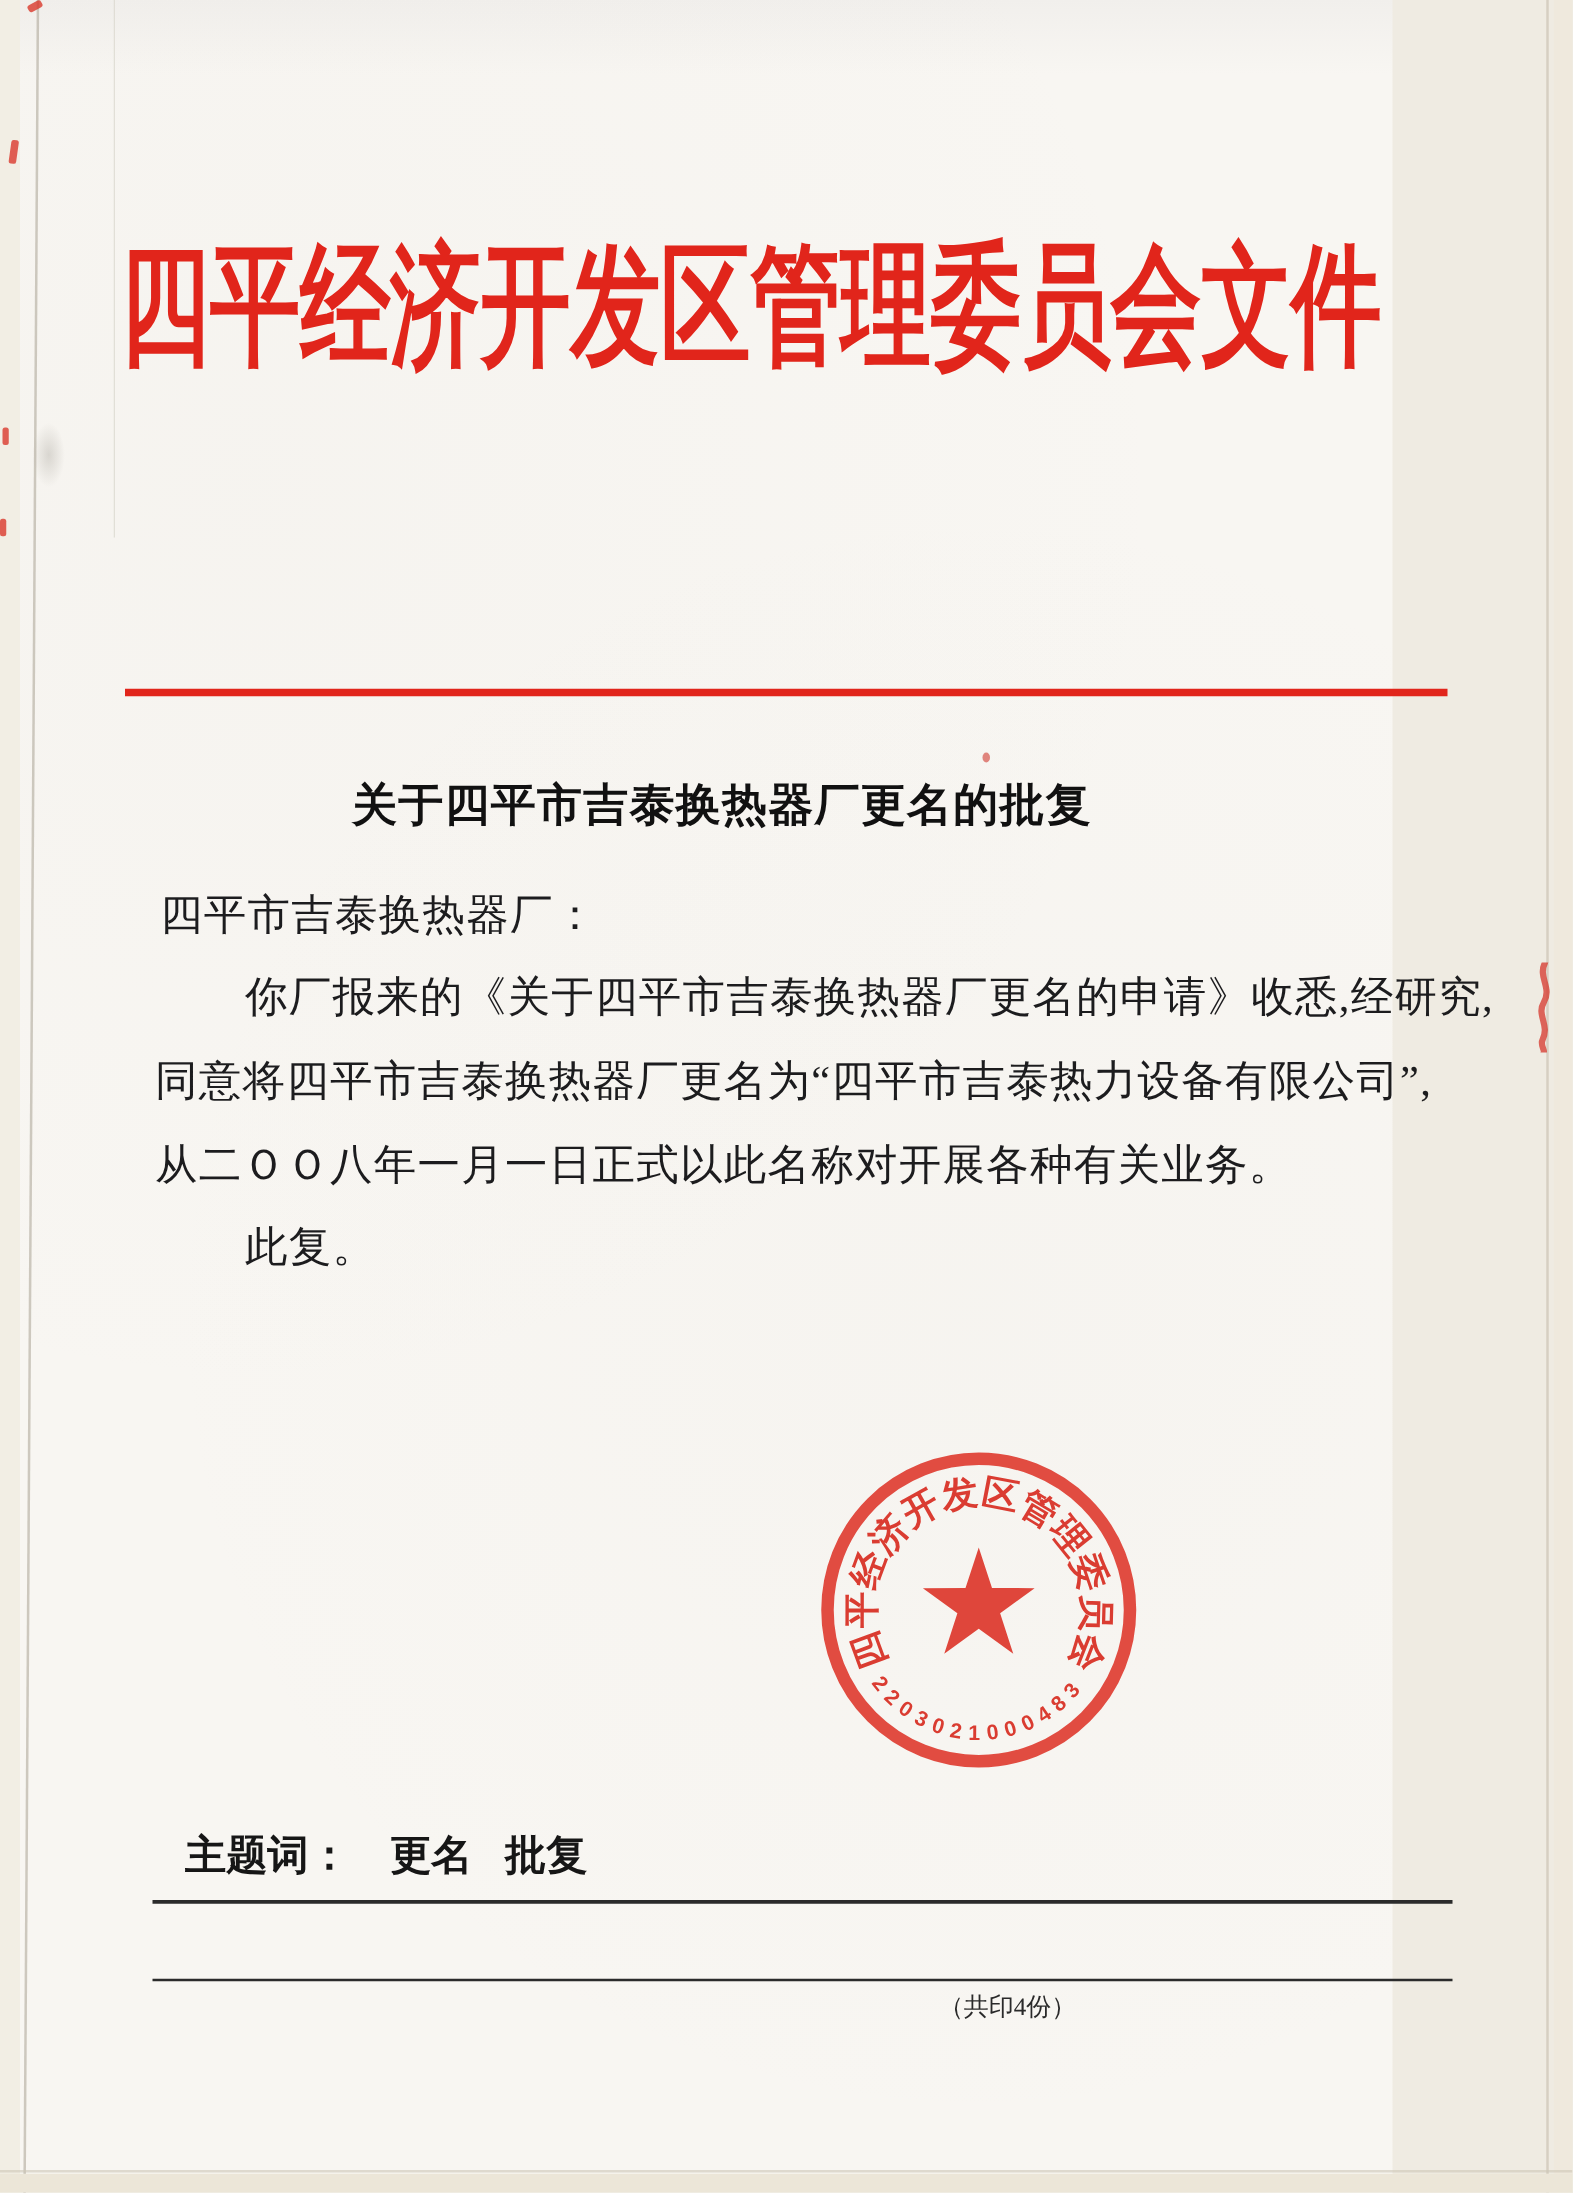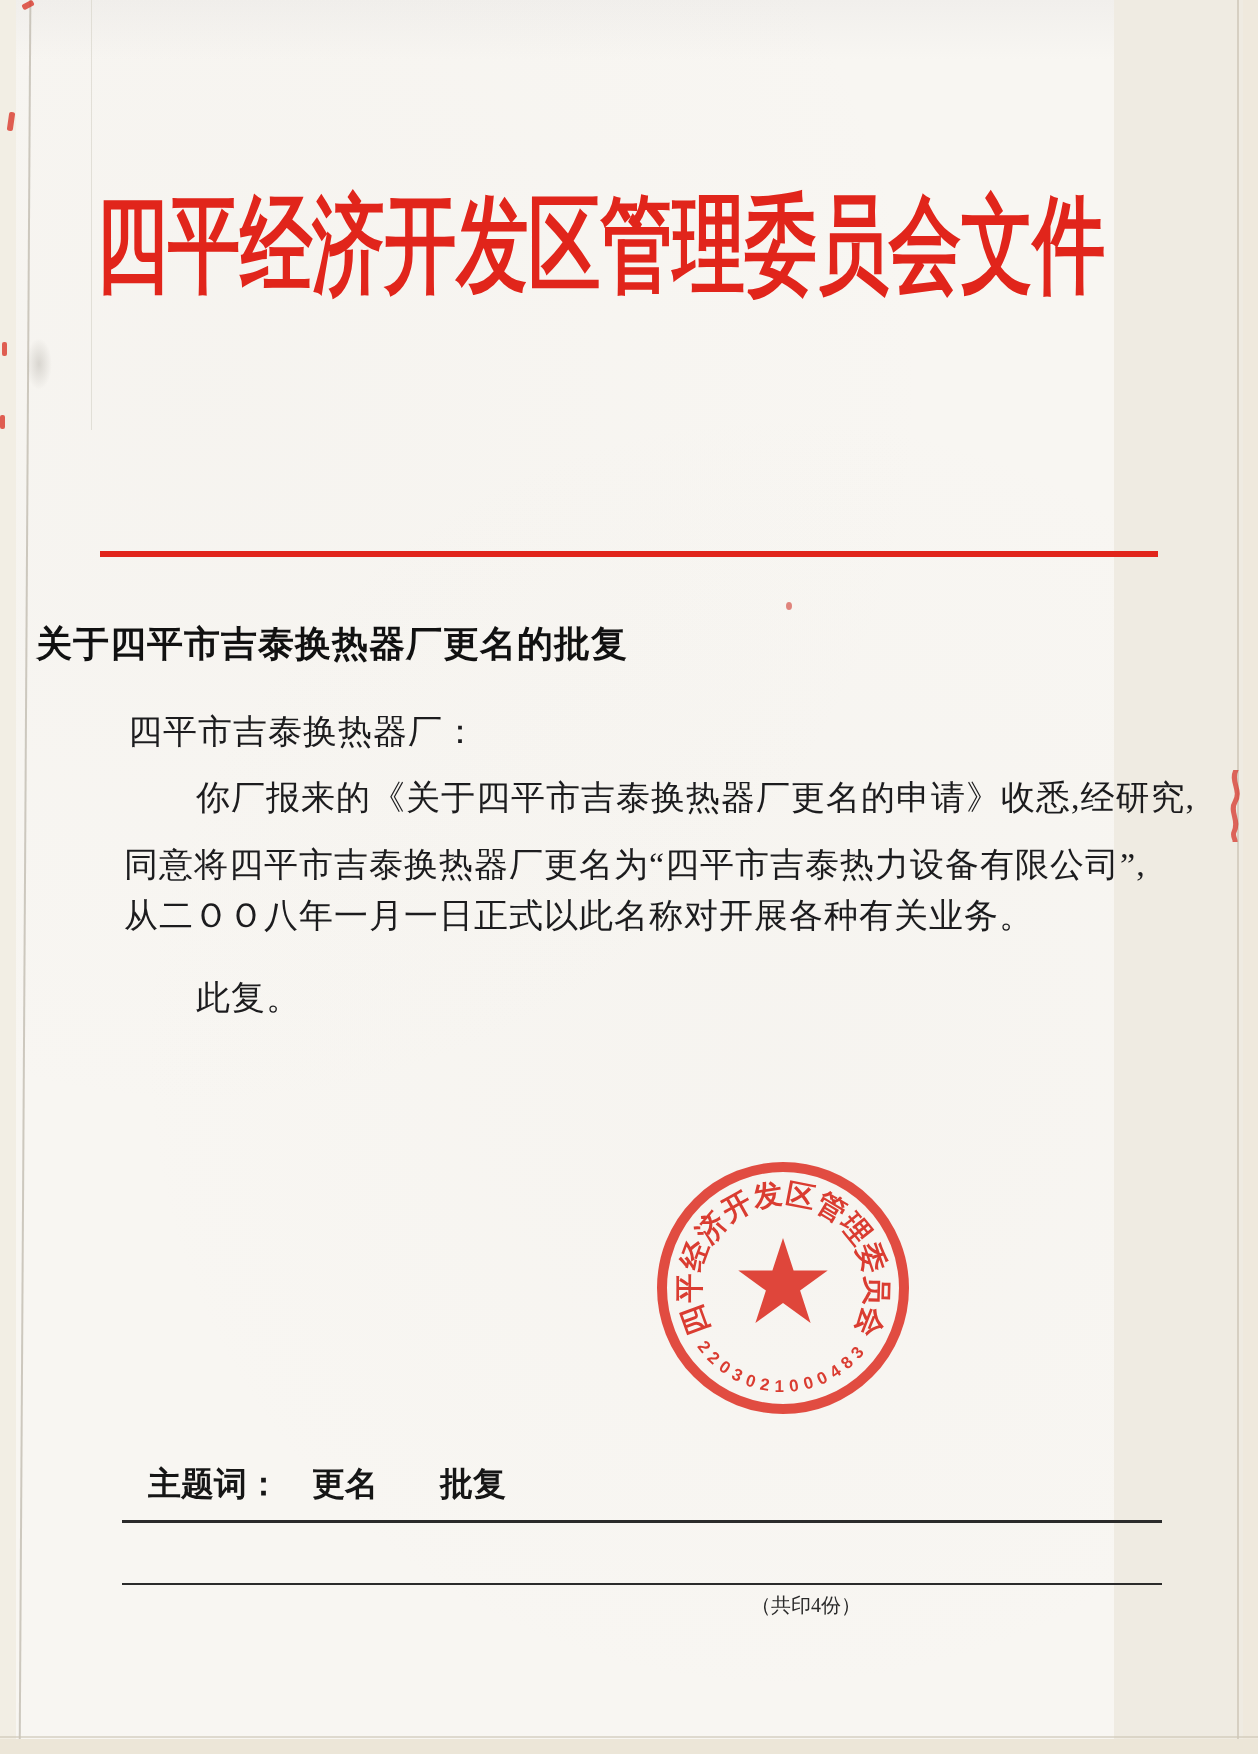--- a/index.html
+++ b/index.html
@@ -39,44 +39,43 @@
   .header-title{
     position:absolute;left:96px;top:172px;white-space:nowrap;
     font-size:106px;font-weight:bold;line-height:1.4;color:#e1251b;
     transform:scaleX(.68);transform-origin:0 0;
     font-family:"Liberation Serif","DejaVu Serif",serif;
   }
   .doc-number{position:absolute;left:430px;top:450px;font-size:31px;letter-spacing:2px;color:#2a2a2c;}
   .red-rule{position:absolute;left:100px;top:551px;width:1058px;height:6px;background:#e1251b;}
 
   .doc-title{
-    position:absolute;left:0;top:620px;width:1155px;
+    position:absolute;left:0;top:620px;width:1155px;text-align:center;
     font-size:36px;font-weight:bold;letter-spacing:1px;color:#111;
     font-family:"Liberation Sans","DejaVu Sans",sans-serif;
-    padding-left:36px;
   }
 
   .body-text{position:absolute;left:0;top:701px;width:1258px;font-size:34px;color:#1c1c1e;}
   .body-line{position:absolute;white-space:nowrap;letter-spacing:1px;}
   .bl1{left:128px;top:8px;}
   .bl2{left:196px;top:74px;}
   .bl3{left:124px;top:141px;}
-  .bl4{left:124px;top:192px;text-align:right;}
+  .bl4{left:124px;top:208px;text-align:right;}
   .bl5{left:196px;top:274px;}
 
   .signature-date{
     position:absolute;left:597px;top:1298px;font-size:40px;color:#232325;
     letter-spacing:1px;z-index:3;white-space:nowrap;
   }
   .seal{position:absolute;left:653px;top:1158px;width:260px;height:260px;z-index:2;}
 
   .keywords{position:absolute;left:148px;top:1462px;font-size:33px;font-weight:bold;
     font-family:"Liberation Sans","DejaVu Sans",sans-serif;color:#161616;display:flex;}
   .kw-label{margin-right:32px;}
-  .kw1{margin-right:62px;}
+  .kw1{margin-right:26px;}
 
   .footer-rule-1{position:absolute;left:122px;top:1520px;width:1040px;height:3px;background:#2b2b2b;}
   .footer-rule-2{position:absolute;left:122px;top:1583px;width:1040px;height:2px;background:#2b2b2b;}
   .footer-office{position:absolute;left:148px;top:1533px;font-size:32px;color:#222;}
   .footer-print-date{position:absolute;right:213px;top:1533px;font-size:32px;color:#222;}
   .footer-copies{position:absolute;right:253px;top:1592px;font-size:20px;color:#2a2a2a;}
 </style>
 </head>
 <body>
 

